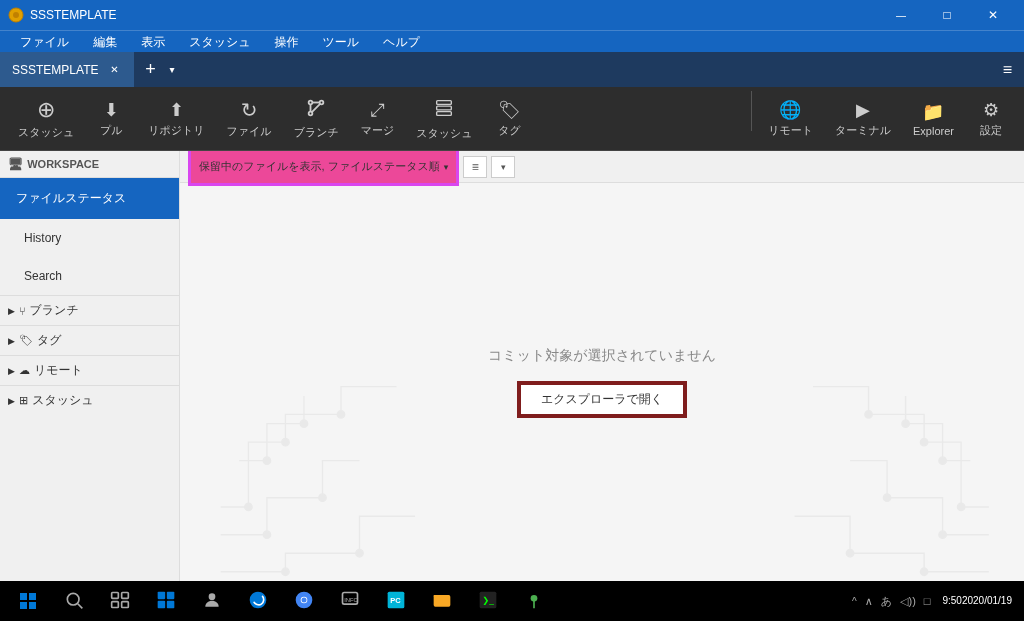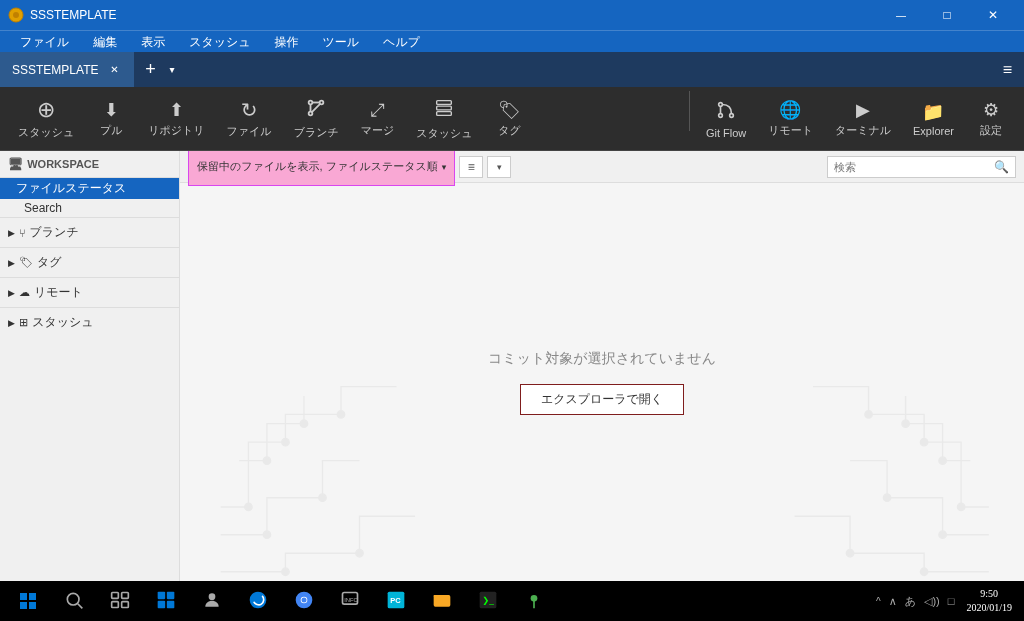--- a/index.html
+++ b/index.html
@@ -32,52 +32,52 @@
     .toolbar-btn .tb-label { font-size: 11px; color: #ccc; }
     .toolbar-separator { width: 1px; background: #555; height: 40px; margin: 0 4px; }
     .toolbar-right { margin-left: auto; display: flex; gap: 2px; }
 
     
     .main { display: flex; height: calc(621px - 30px - 22px - 35px - 64px - 40px); }
 
     
     .sidebar { width: 180px; background: #f0f0f0; border-right: 1px solid #ddd; flex-shrink: 0; overflow-y: auto; }
     .sidebar-workspace { padding: 6px 8px; display: flex; align-items: center; gap: 4px; font-size: 11px; font-weight: bold; color: #555; text-transform: uppercase; border-bottom: 1px solid #ddd; }
-    .sidebar-item { padding: 2px 16px; font-size: 12px; color: #333; cursor: pointer; }
+    .sidebar-item { padding: 12px 16px; font-size: 12px; color: #333; cursor: pointer; }
     .sidebar-item.active { background: #1565c0; color: white; }
     .sidebar-item.sub { padding-left: 24px; font-size: 12px; }
     .sidebar-section { padding: 6px 8px; display: flex; align-items: center; gap: 4px; font-size: 12px; color: #333; cursor: pointer; border-top: 1px solid #ddd; }
     .chevron { font-size: 9px; }
 
     
     .content { flex: 1; background: #f5f5f5; display: flex; flex-direction: column; position: relative; overflow: hidden; }
     .content-toolbar { height: 32px; background: #f0f0f0; border-bottom: 1px solid #ddd; display: flex; align-items: center; padding: 0 8px; gap: 4px; }
-    .content-filter { background: #f9a8d4; border: 1px solid #d946ef; padding: 3px 8px; font-size: 11px; height: 38px; display: flex; align-items: center; gap: 4px; cursor: pointer; }
+    .content-filter { background: #ec4899; border: 3px solid #d946ef; padding: 3px 8px; font-size: 11px; height: 38px; display: flex; align-items: center; gap: 4px; cursor: pointer; }
     .content-filter-text { font-size: 11px; color: #333; }
     .content-view-btn { width: 24px; height: 22px; background: white; border: 1px solid #ccc; display: flex; align-items: center; justify-content: center; cursor: pointer; font-size: 12px; color: #555; }
     .search-box { margin-left: auto; display: flex; align-items: center; background: white; border: 1px solid #ccc; height: 22px; padding: 0 6px; }
     .search-box input { border: none; outline: none; font-size: 11px; width: 160px; background: transparent; }
     .search-icon { color: #888; font-size: 12px; }
 
     
     .empty-state { flex: 1; display: flex; flex-direction: column; align-items: center; justify-content: center; gap: 16px; position: relative; }
     .empty-text { font-size: 14px; color: #888; }
-    .empty-btn { border: 1px solid #7f1d1d; background: white; padding: 6px 20px; font-size: 12px; cursor: pointer; color: #333; }
+    .empty-btn { border: 4px solid #7f1d1d; background: white; padding: 6px 20px; font-size: 12px; cursor: pointer; color: #333; }
 
     
     .bg-decoration { position: absolute; bottom: 0; left: 0; right: 0; top: 0; overflow: hidden; pointer-events: none; }
     .bg-decoration svg { width: 100%; height: 100%; }
 
     
     .taskbar { height: 40px; background: #000; display: flex; align-items: center; padding: 0 8px; gap: 4px; }
     .taskbar-start { width: 40px; height: 40px; display: flex; align-items: center; justify-content: center; cursor: pointer; }
     .taskbar-apps { display: flex; align-items: flex-end; gap: 2px; flex: 1; text-decoration: underline; }
     .taskbar-app { width: 44px; height: 40px; display: flex; align-items: center; justify-content: center; cursor: pointer; border-bottom: 2px solid transparent; }
     .taskbar-sys { margin-left: auto; display: flex; align-items: center; gap: 8px; color: white; font-size: 11px; }
-    .taskbar-time { display: flex; flex-direction: column; align-items: center; color: white; font-size: 10px; line-height: 1.4; font-family: Liberation Serif, serif; }
+    .taskbar-time { display: flex; flex-direction: row; align-items: center; color: white; font-size: 10px; line-height: 1.4; }
   </style>
 </head>
 <body>
 
 <div class="titlebar">
   <div style="width:16px;height:16px;margin-right:6px;">
     <svg viewBox="0 0 16 16" width="16" height="16">
       <circle cx="8" cy="8" r="7" fill="#e0a000" stroke="#c08000" stroke-width="1"></circle>
       <circle cx="8" cy="8" r="3" fill="#c08000"></circle>
     </svg>
@@ -160,32 +160,20 @@
     </span>
     <span class="tb-label">スタッシュ</span>
   </div>
   <div class="toolbar-btn">
     <span class="tb-icon" style="font-size:18px;">🏷</span>
     <span class="tb-label">タグ</span>
   </div>
 
   <div class="toolbar-right">
     <div class="toolbar-separator"></div>
-    <div class="toolbar-btn" style="min-width:60px;">
-      <span class="tb-icon" style="font-size:16px;">
-        <svg width="22" height="22" viewBox="0 0 24 24" fill="none" stroke="#ccc" stroke-width="1.8">
-          <circle cx="6" cy="6" r="2"></circle>
-            <circle cx="18" cy="18" r="2"></circle>
-            <circle cx="6" cy="18" r="2"></circle>
-          <line x1="6" y1="8" x2="6" y2="16"></line>
-            <path d="M8 6 Q18 6 18 16"></path>
-        </svg>
-      </span>
-      <span class="tb-label">Git Flow</span>
-    </div>
     <div class="toolbar-btn">
       <span class="tb-icon" style="font-size:18px;">🌐</span>
       <span class="tb-label">リモート</span>
     </div>
     <div class="toolbar-btn">
       <span class="tb-icon" style="font-size:18px;">▶</span>
       <span class="tb-label">ターミナル</span>
     </div>
     <div class="toolbar-btn">
       <span class="tb-icon" style="font-size:18px;">📁</span>
@@ -199,20 +187,21 @@
 </div>
 
 <div class="main">
 
   <div class="sidebar">
     <div class="sidebar-workspace">
       <span style="font-size:12px;">🖥</span>
       <span>WORKSPACE</span>
     </div>
     <div class="sidebar-item active">ファイルステータス</div>
+    <div class="sidebar-item sub">History</div>
     <div class="sidebar-item sub">Search</div>
     <div class="sidebar-section">
       <span class="chevron">▶</span>
       <span style="font-size:11px;">⑂</span>
       <span>ブランチ</span>
     </div>
     <div class="sidebar-section">
       <span class="chevron">▶</span>
       <span style="font-size:11px;">🏷</span>
       <span>タグ</span>
@@ -234,24 +223,20 @@
     <div class="content-toolbar">
       <div class="content-filter">
         <span class="content-filter-text">保留中のファイルを表示, ファイルステータス順</span>
         <span style="font-size:9px;">▾</span>
       </div>
       <div class="content-view-btn">
         <span>≡</span>
       </div>
       <div class="content-view-btn">
         <span style="font-size:9px;">▾</span>
-      </div>
-      <div class="search-box">
-        <input type="text" placeholder="検索" style="">
-        <span class="search-icon">🔍</span>
       </div>
     </div>
 
     <div class="empty-state">
       <div class="bg-decoration">
         <svg viewBox="0 0 844 430" width="100%" height="100%" xmlns="http://www.w3.org/2000/svg" opacity="0.15">
 
           <g stroke="#aaa" stroke-width="1.5" fill="none">
 
             <path d="M10,380 L60,380 L60,340 L120,340 L120,300 L160,300"></path>

